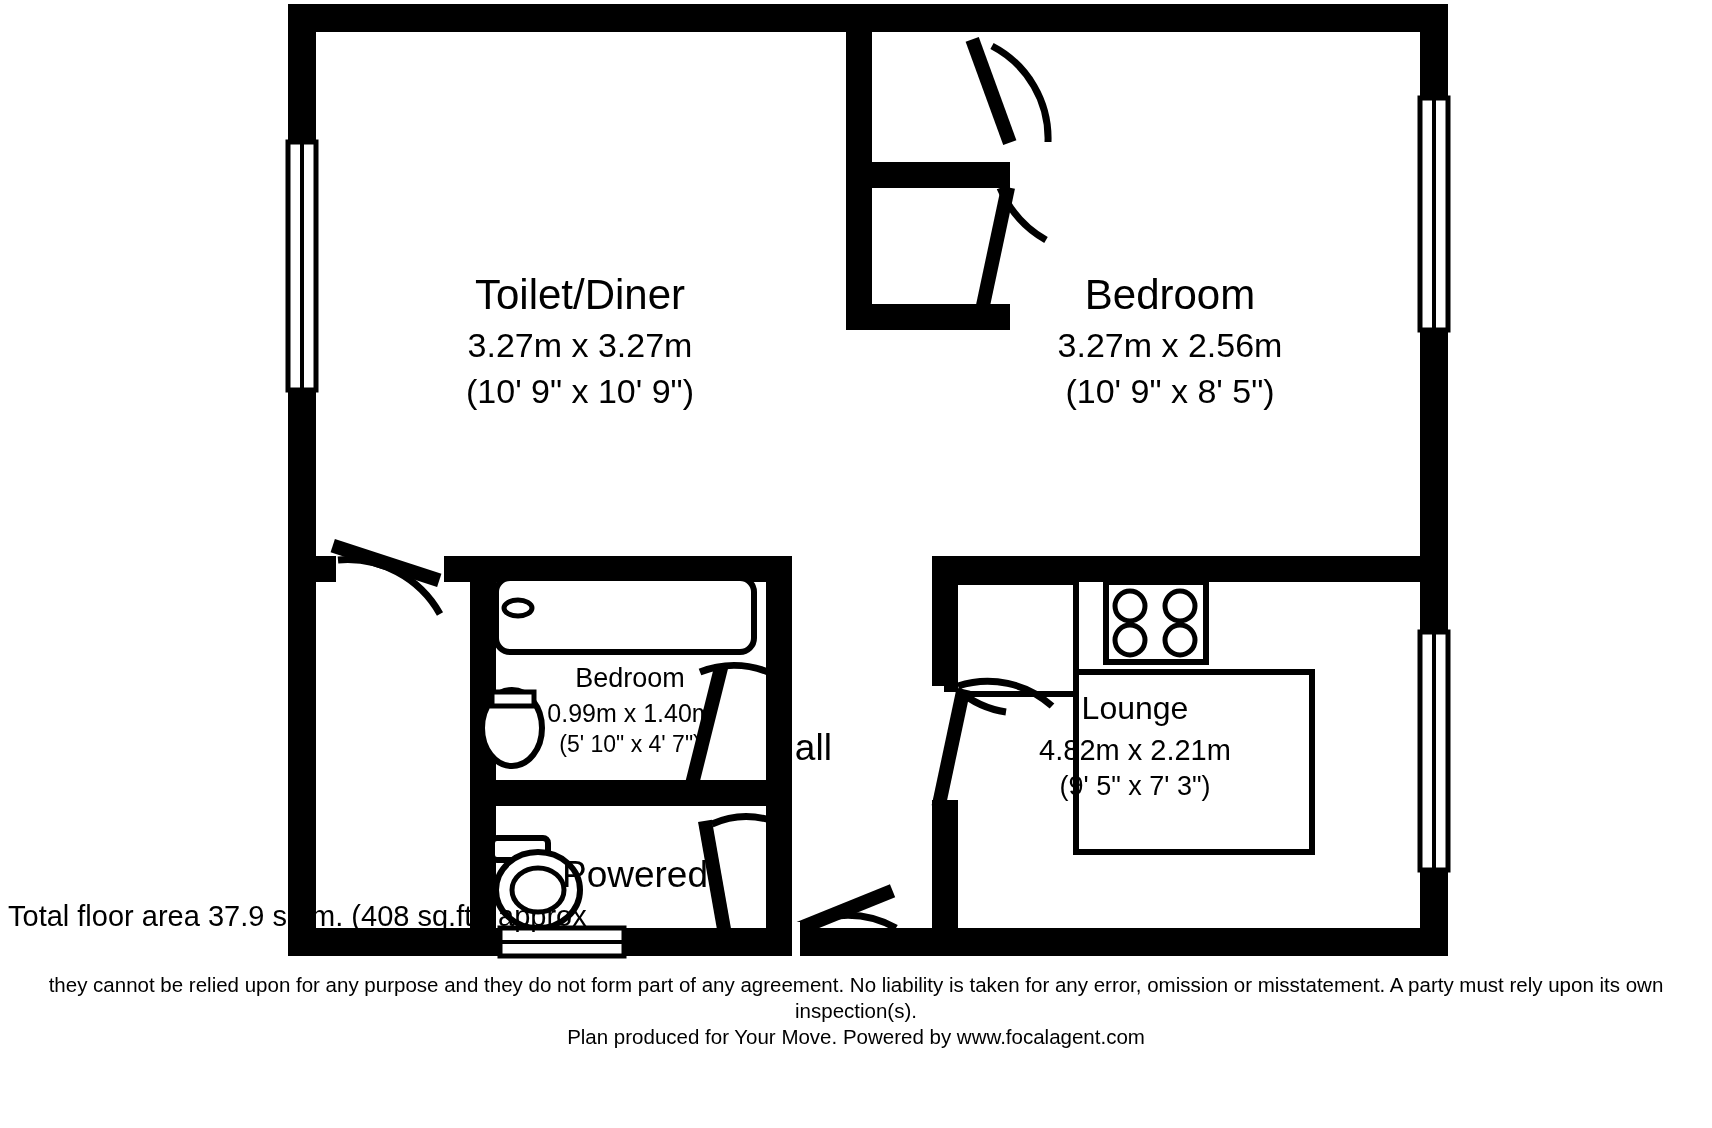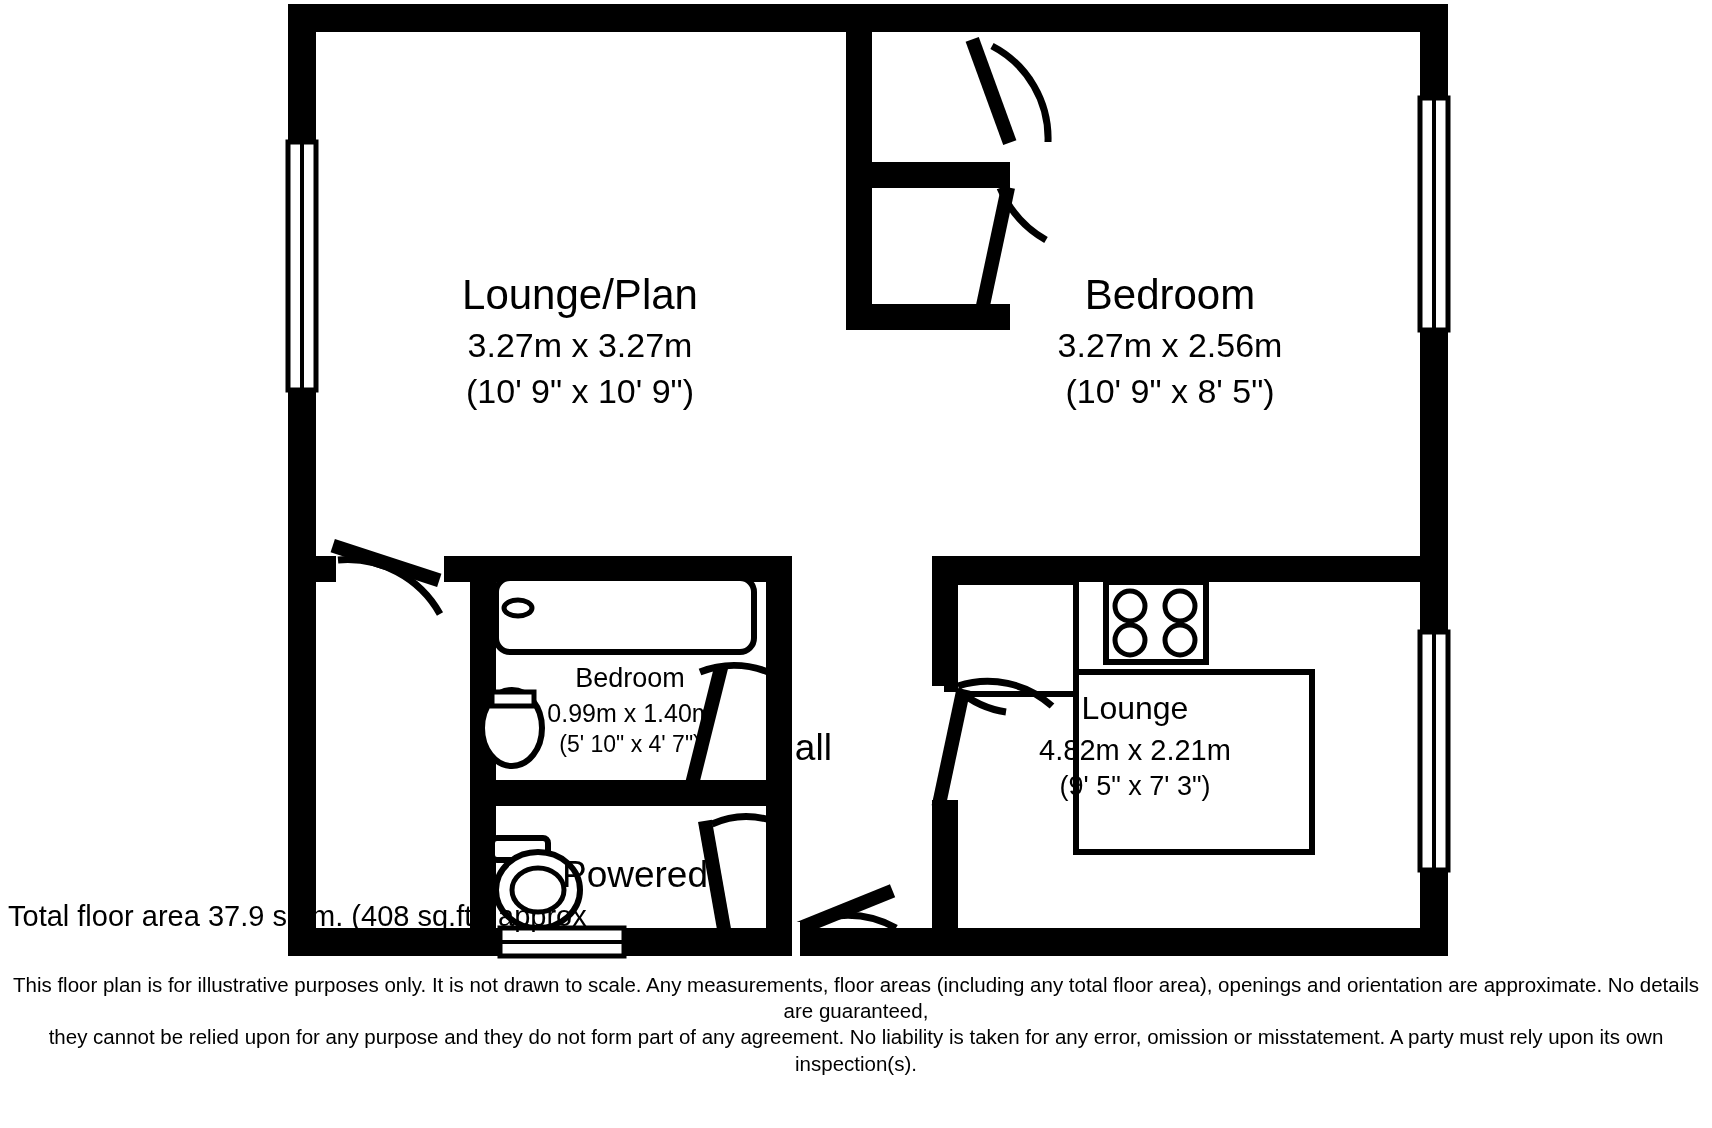--- a/index.html
+++ b/index.html
@@ -210,21 +210,21 @@
   <g>
     <rect x="1106" y="582" width="100" height="80" fill="#ffffff" stroke="#000000" stroke-width="6"></rect>
     <circle cx="1130" cy="606" r="15" fill="#ffffff" stroke="#000000" stroke-width="5"></circle>
     <circle cx="1180" cy="606" r="15" fill="#ffffff" stroke="#000000" stroke-width="5"></circle>
     <circle cx="1130" cy="640" r="15" fill="#ffffff" stroke="#000000" stroke-width="5"></circle>
     <circle cx="1180" cy="640" r="15" fill="#ffffff" stroke="#000000" stroke-width="5"></circle>
   </g>
 
 </svg>
 
-<div class="lbl room-name" style="left:330px; top:270px; width:500px;">Lounge/Plan</div>
+<div class="lbl room-name" style="left:330px; top:270px; width:500px;">Toilet/Diner</div>
 <div class="lbl room-dim" style="left:330px; top:325px; width:500px;">3.27m x 3.27m</div>
 <div class="lbl room-dim" style="left:330px; top:371px; width:500px;">(10' 9" x 10' 9")</div>
 
 <div class="lbl room-name" style="left:860px; top:270px; width:620px;">Bedroom</div>
 <div class="lbl room-dim" style="left:860px; top:325px; width:620px;">3.27m x 2.56m</div>
 <div class="lbl room-dim" style="left:860px; top:371px; width:620px;">(10' 9" x 8' 5")</div>
 
 <div class="lbl room-name-sm" style="left:470px; top:663px; width:320px;">Bedroom</div>
 <div class="lbl room-dim-sm" style="left:470px; top:699px; width:320px;">0.99m x 1.40m</div>
 <div class="lbl room-dim-sm2" style="left:470px; top:731px; width:320px;">(5' 10" x 4' 7")</div>
@@ -232,15 +232,15 @@
 <div class="lbl room-name-sm" style="left:975px; top:690px; width:320px; font-size:32px;">Lounge</div>
 <div class="lbl room-dim-sm" style="left:975px; top:733px; width:320px; font-size:29px;">4.82m x 2.21m</div>
 <div class="lbl room-dim-sm2" style="left:975px; top:771px; width:320px; font-size:27px;">(9' 5" x 7' 3")</div>
 
 <div class="lbl hall-name" style="left:700px; top:726px; width:200px; font-size:37px;">Hall</div>
 <div class="lbl toilet-name" style="left:520px; top:853px; width:230px; font-size:37px;">Powered</div>
 
 <div id="total-area">Total floor area 37.9 sq.m. (408 sq.ft.) approx</div>
 
 <div id="disclaimer" class="footer">
-  <div>This floor plan is for illustrative purposes only. It is not drawn to scale. Any measurements, floor areas (including any total floor area), openings and orientation are approximate. No details are guaranteed,</div>
   <div>they cannot be relied upon for any purpose and they do not form part of any agreement. No liability is taken for any error, omission or misstatement. A party must rely upon its own inspection(s).</div>
+  <div>Plan produced for Your Move. Powered by www.focalagent.com</div>
 </div>
 
 </body></html>

